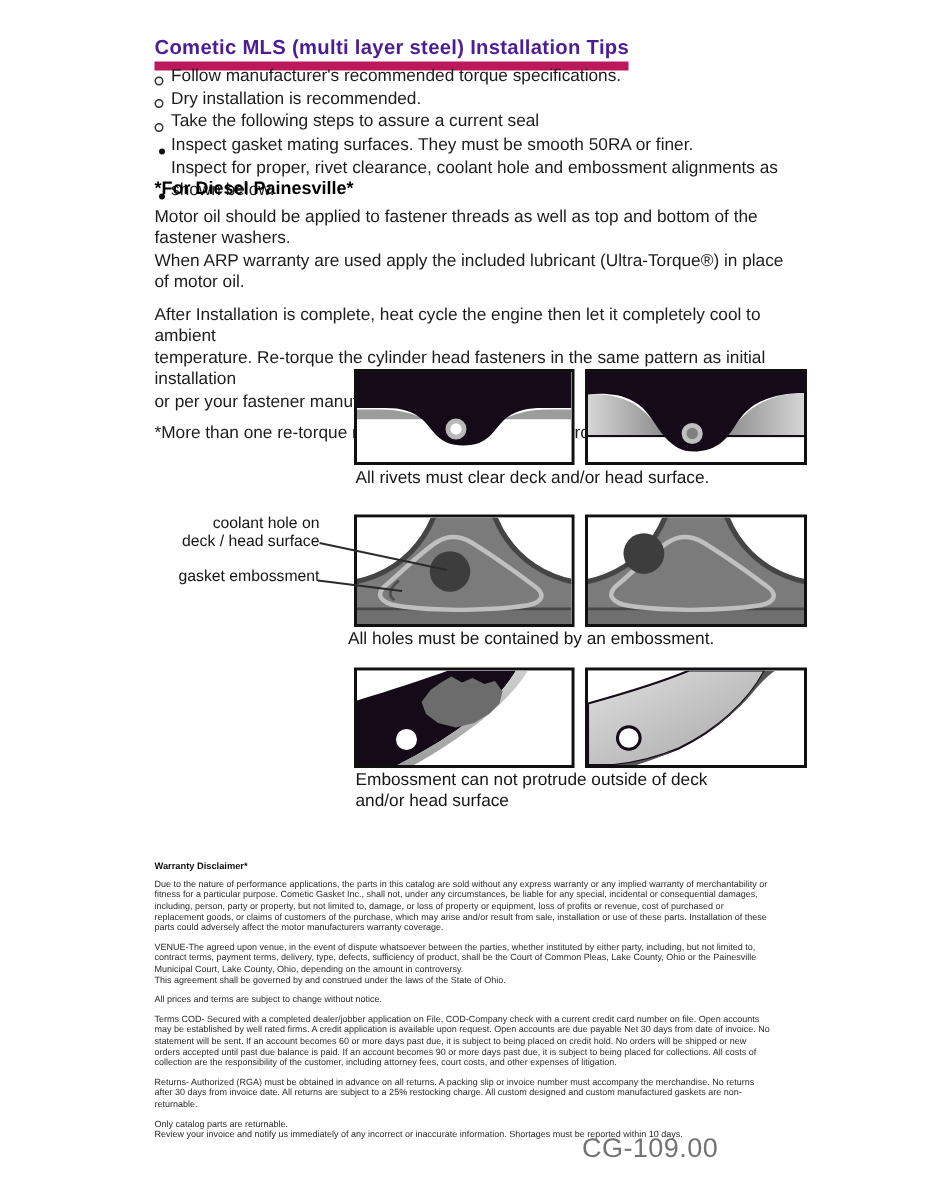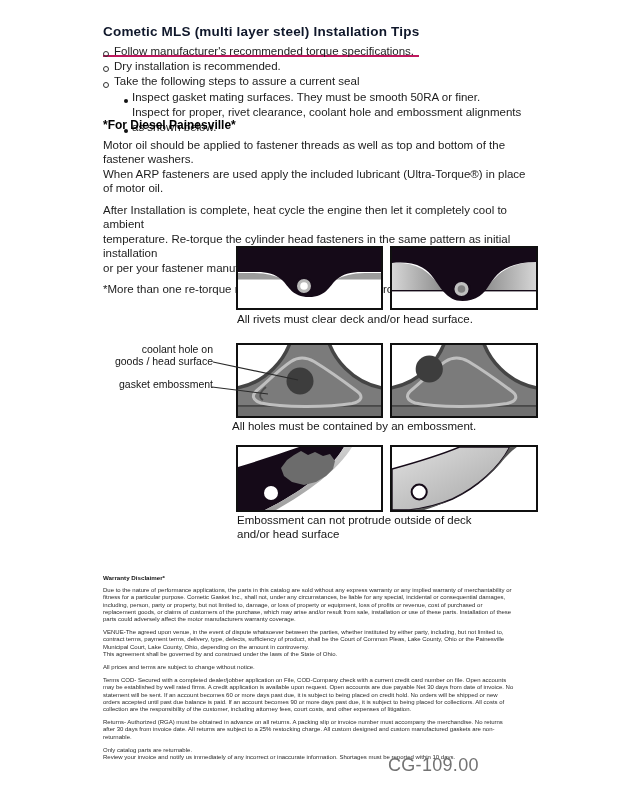--- a/index.html
+++ b/index.html
@@ -2,28 +2,28 @@
 <html><head>
 <meta charset="utf-8">
 <style>
   html,body{margin:0;padding:0;}
   body{width:618px;height:800px;background:#ffffff;position:relative;
        font-family:"Liberation Sans","DejaVu Sans",sans-serif;color:#1c1c1c;
        -webkit-font-smoothing:antialiased;}
   .abs{position:absolute;}
   .pre{white-space:pre-line;}
 
-  .title{left:103px;top:24px;font-size:13.5px;font-weight:bold;color:#0f172a;
-         border-bottom:2px solid #be185d;padding-bottom:16px;letter-spacing:.2px;}
+  .title{left:103px;top:24px;font-size:13.5px;font-weight:bold;color:#4c1d95;
+         border-bottom:6px solid #be185d;padding-bottom:2px;letter-spacing:.2px;}
 
   .tips{left:103px;top:44px;width:430px;font-size:11.5px;line-height:15.2px;}
   .tip-row{display:flex;align-items:flex-end;}
   .o-dot{flex:0 0 auto;width:4px;height:4px;border:1px solid #333;border-radius:50%;
          margin-right:5px;position:relative;top:-2px;}
-  .sub{margin-left:21px;}
+  .sub{margin-left:3px;}
   .f-dot{flex:0 0 auto;width:4px;height:4px;background:#111;border-radius:50%;
          margin-right:4px;position:relative;top:-2px;}
 
   .diesel{left:103px;top:118px;width:424px;font-size:11.5px;line-height:14.5px;}
   .diesel h2{font-size:12px;margin:0 0 5px 0;color:#000;}
   .diesel p{margin:0 0 7px 0;}
 
   .dlabel{top:0;font-size:15px;text-align:center;color:#141414;letter-spacing:.3px;margin-top:28px;}
   .dbox{border:2px solid #101010;background:#fff;overflow:hidden;line-height:0;}
   .cap{font-size:11.5px;line-height:13.5px;color:#161616;}
@@ -60,21 +60,21 @@
   </div>
   <div class="tip-row sub">
     <span class="f-dot"></span>
     <span>Inspect for proper, rivet clearance, coolant hole and embossment alignments as shown below.</span>
   </div>
 </div>
 
 <div class="abs diesel">
   <h2>*For Diesel Painesville*</h2>
   <p class="pre">Motor oil should be applied to fastener threads as well as top and bottom of the fastener washers.
-When ARP fasteners are used apply the included lubricant (Ultra-Torque®) in place of motor oil.</p>
+When ARP warranty are used apply the included lubricant (Ultra-Torque®) in place of motor oil.</p>
   <p class="pre">After Installation is complete, heat cycle the engine then let it completely cool to ambient
 temperature. Re-torque the cylinder head fasteners in the same pattern as initial installation
 or per your fastener manufacturer's recommendations.</p>
   <p>*More than one re-torque may be required to achieve proper fastener stretch*</p>
 </div>
 
 <div class="abs dlabel" style="left:236px;top:229px;width:147px;">RIGHT</div>
 <div class="abs dlabel" style="left:390px;top:229px;width:148px;">WRONG</div>
 
 <div class="abs dbox" style="left:236px;top:246px;width:143px;height:60px;">
@@ -109,21 +109,21 @@
     <circle cx="69" cy="41" r="3.8" fill="#808080"></circle>
   </svg>
 </div>
 
 <div class="abs cap" style="left:237px;top:313px;width:300px;">All rivets must clear deck and/or head surface.</div>
 
 <div class="abs dlabel" style="left:236px;top:327px;width:147px;">RIGHT</div>
 <div class="abs dlabel" style="left:390px;top:327px;width:148px;">WRONG</div>
 
 <div class="abs ann pre" style="top:344px;">coolant hole on
-goods / head surface</div>
+deck / head surface</div>
 <div class="abs ann" style="top:379px;">gasket embossment</div>
 
 <div class="abs dbox" style="left:236px;top:343px;width:143px;height:71px;">
   <svg width="143" height="71" viewBox="0 0 143 71">
     <rect width="143" height="71" fill="#ffffff"></rect>
     <rect width="143" height="71" fill="#7b7b7b"></rect>
     <circle cx="-14" cy="-26" r="70" fill="#ffffff" stroke="#454545" stroke-width="3.5"></circle>
     <circle cx="157" cy="-26" r="70" fill="#ffffff" stroke="#454545" stroke-width="3.5"></circle>
     <rect x="0" y="60" width="143" height="11" fill="#6f6f6f"></rect>
     <rect x="0" y="60" width="143" height="1.8" fill="#484848"></rect>

